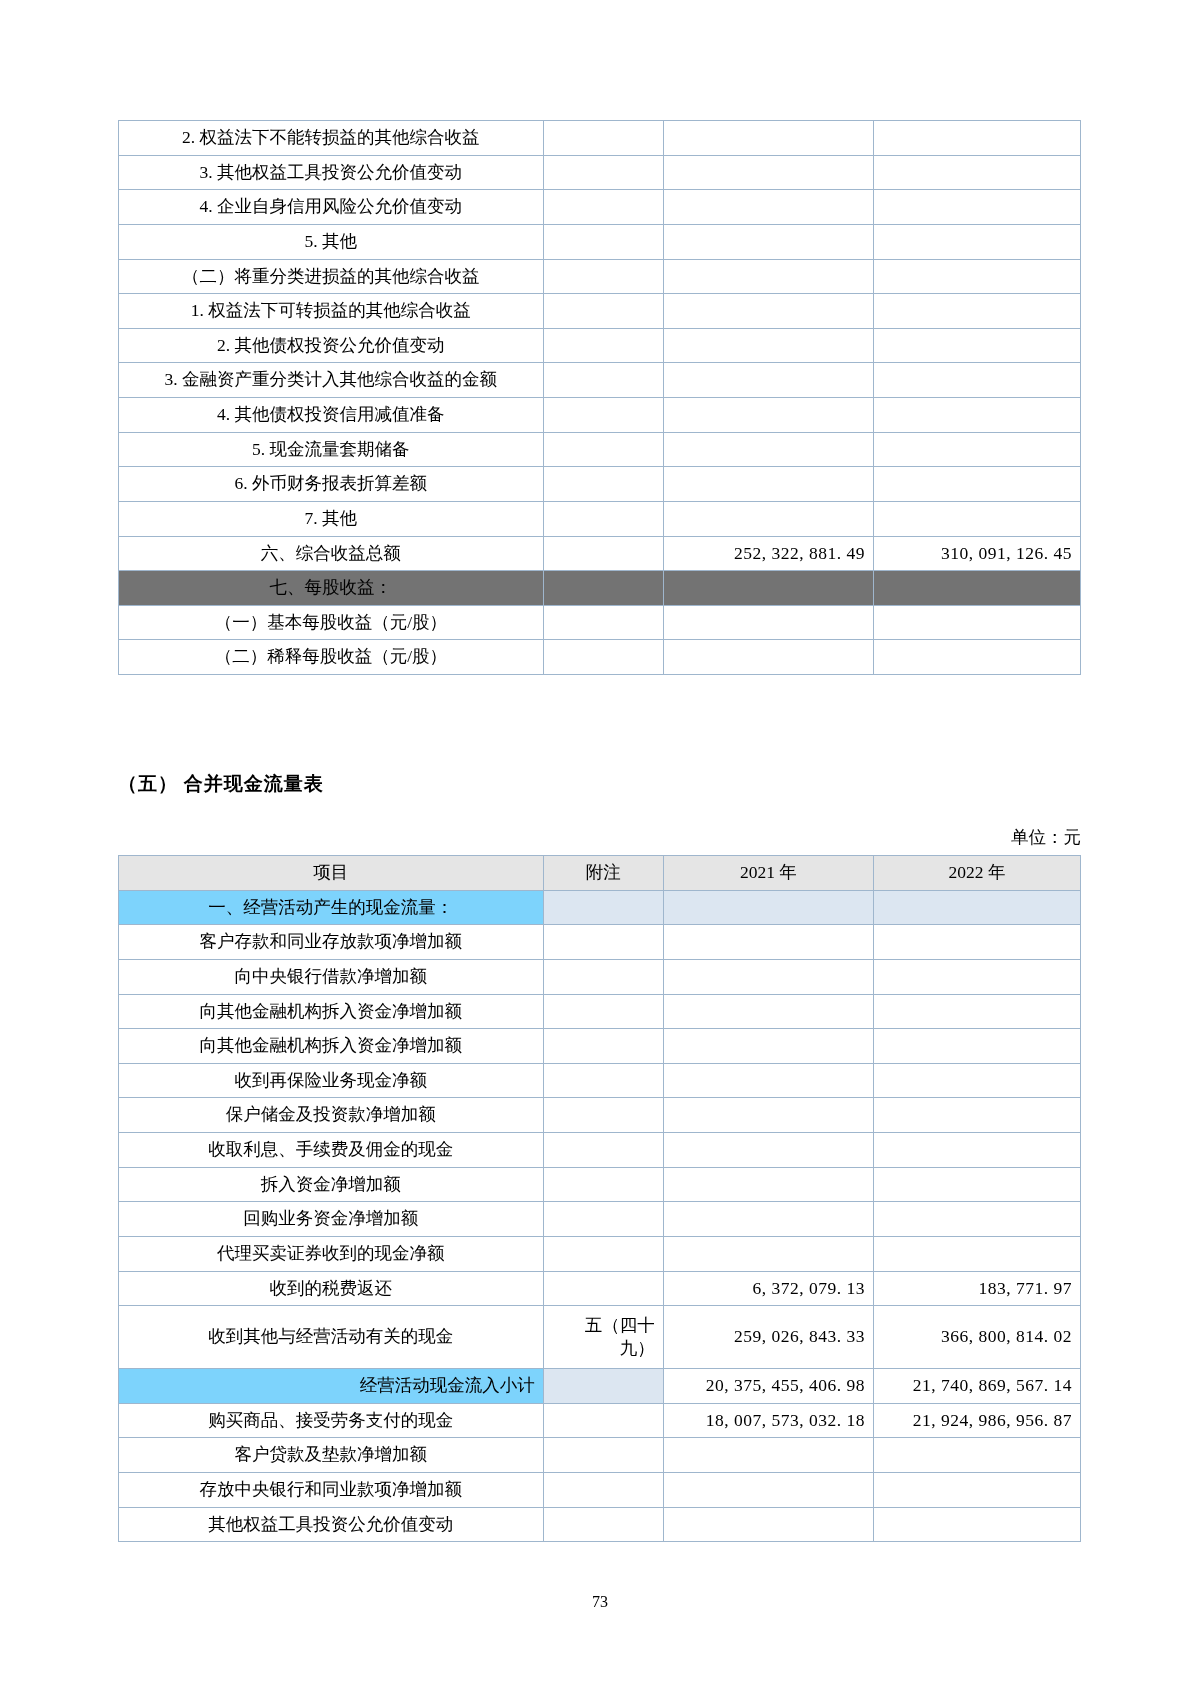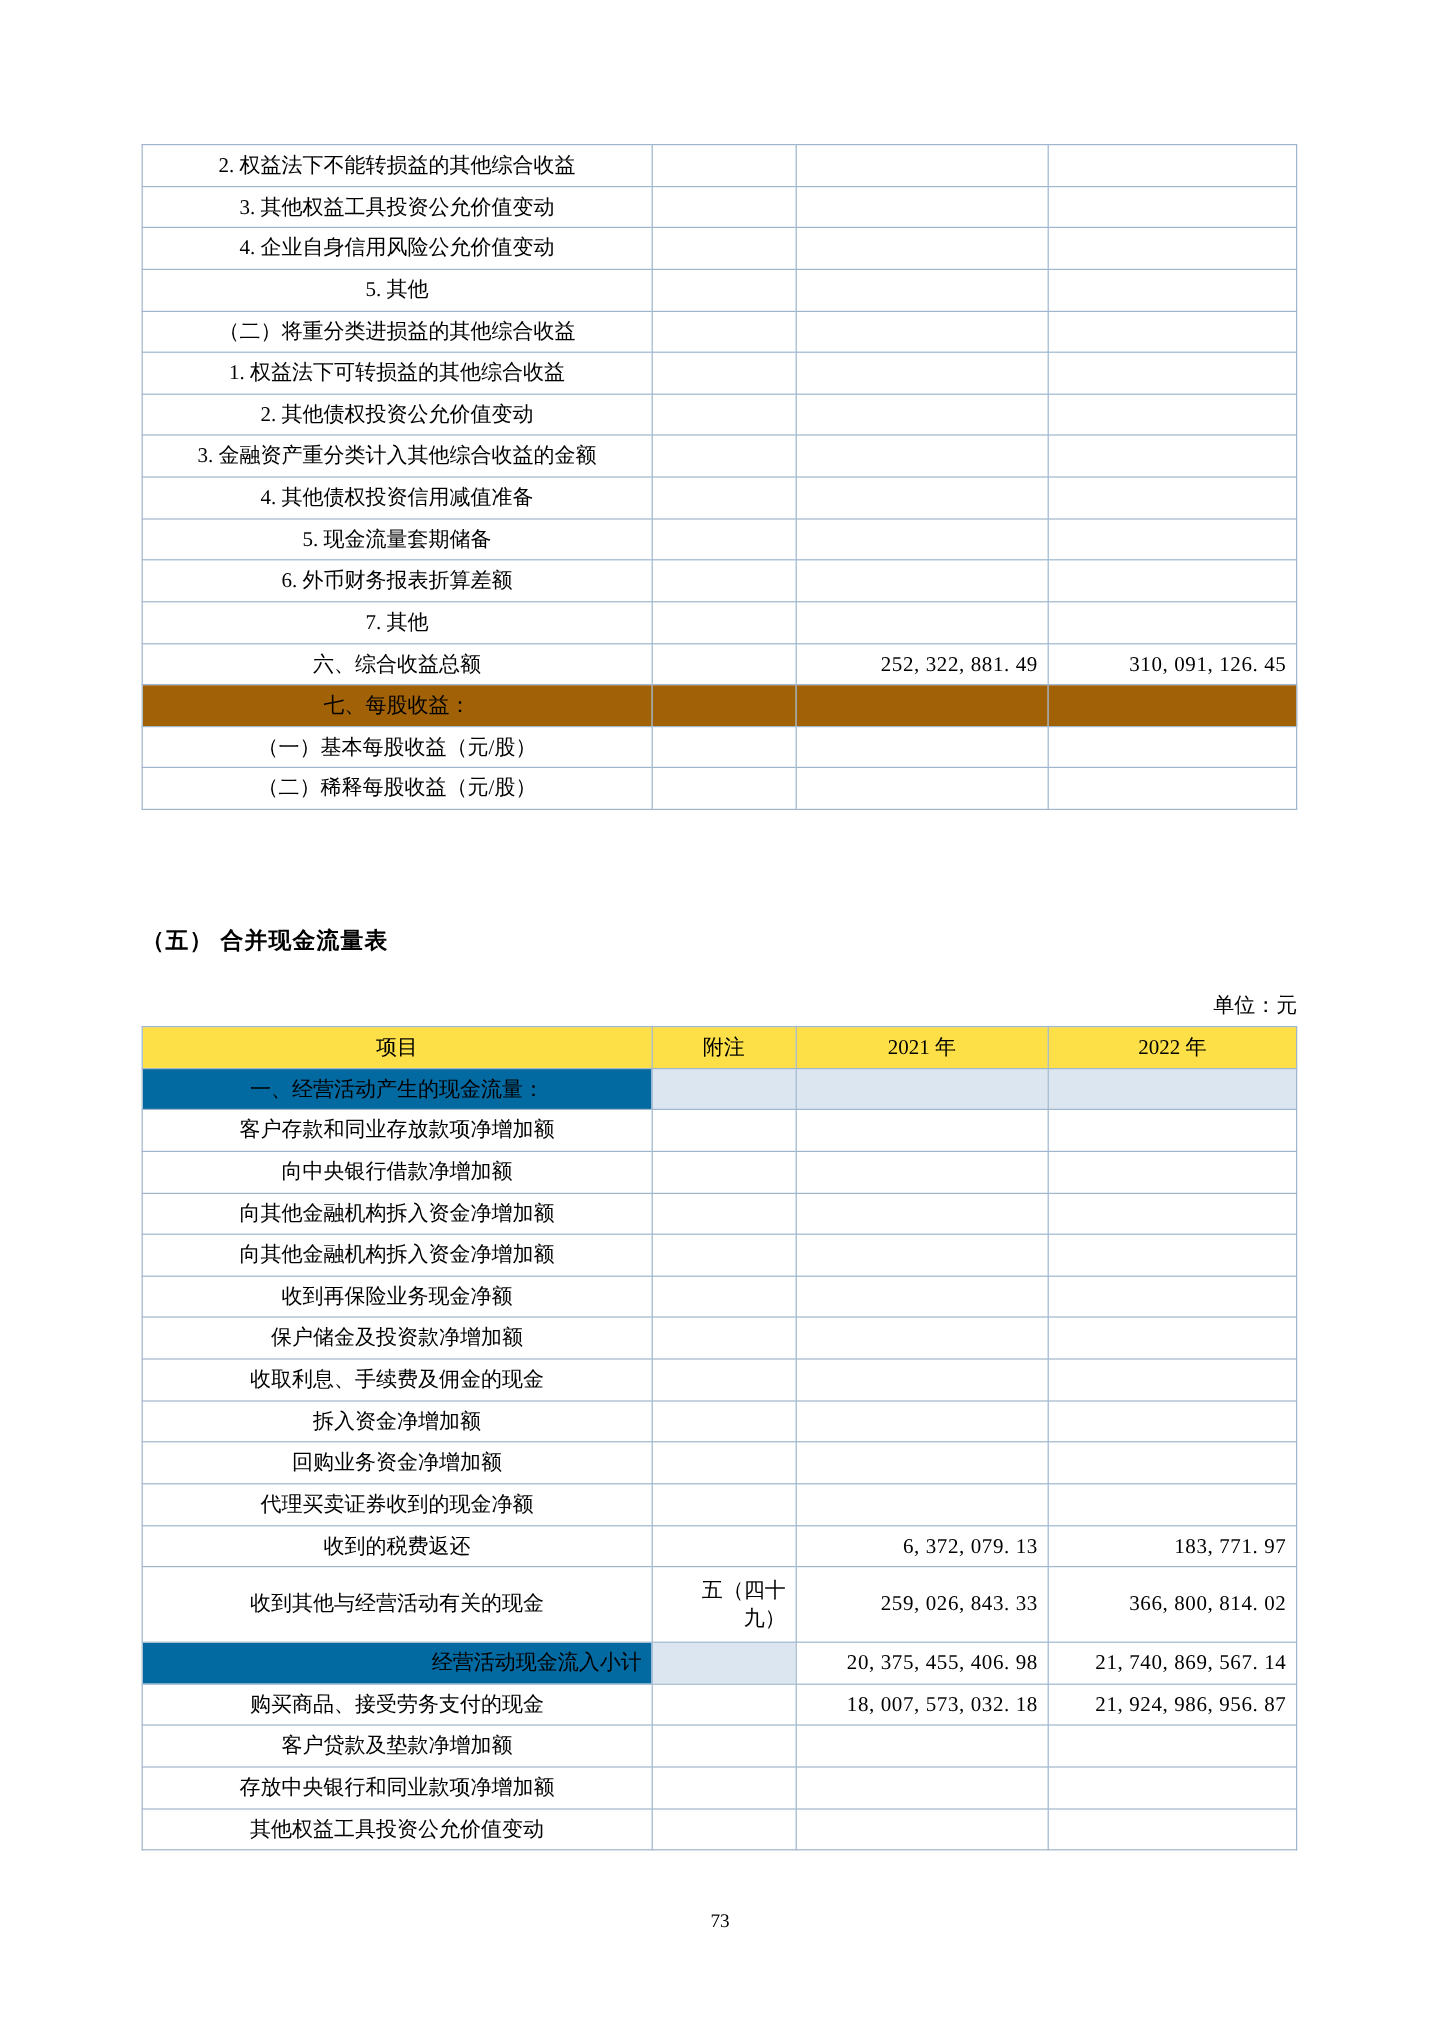--- a/index.html
+++ b/index.html
@@ -37,27 +37,27 @@
   }
   .col-item { width: 400px; }
   .col-note { width: 113px; }
   .col-y1   { width: 198px; }
   .col-y2   { width: 195px; }
 
   .label { text-align: center; }
   .num { text-align: right; font-family: "Liberation Serif", serif; letter-spacing: 0.5px; }
   .center { text-align: right; }
   .bold { font-weight: bold; }
-  .shaded { background: #a16207; }
+  .shaded { background: #737373; }
   .hdr {
-    background: #fde047;
+    background: #e5e5e5;
     font-weight: bold;
   }
   .rowhdr {
-    background: #0369a1;
+    background: #7dd3fc;
     font-weight: bold;
   }
   .rowhdr-plain {
     background: #dce6f1;
   }
 
   .section-title {
     margin: 0;
     padding: 0;
     font-size: 19px;

